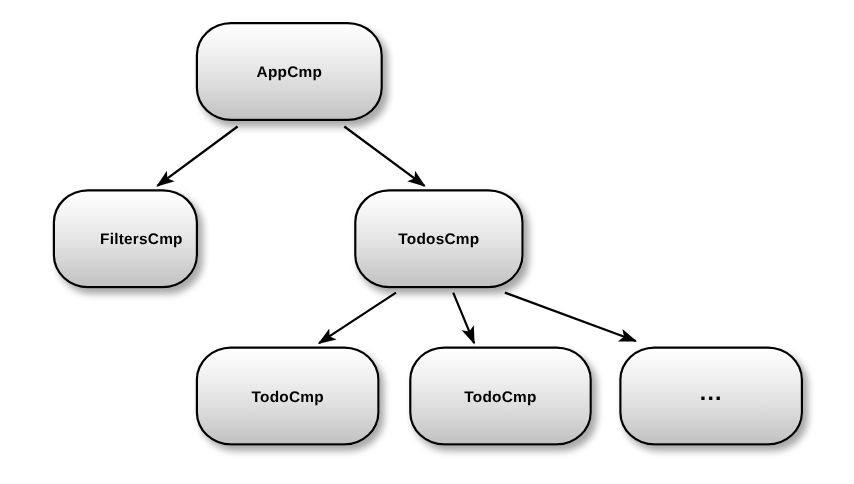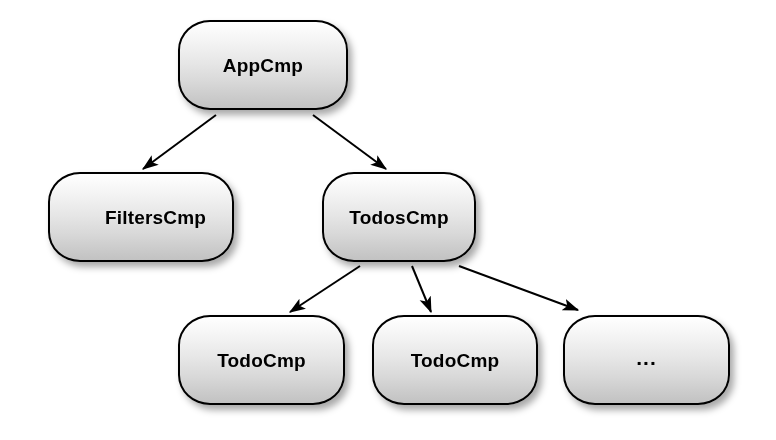--- a/index.html
+++ b/index.html
@@ -45,21 +45,21 @@
         #cccccc 86%,
         #c2c2c2 100%);
     box-shadow: 4px 5px 7px rgba(0,0,0,0.34);
     display: flex;
     align-items: center;
     justify-content: center;
   }
   .node-label {
     font-family: "Liberation Sans", sans-serif;
     font-weight: bold;
-    font-size: 19px;
+    font-size: 14px;
     color: #000000;
     letter-spacing: 0.2px;
     line-height: 1;
     white-space: nowrap;
     user-select: none;
   }
   .node-label.ellipsis {
     font-size: 21px;
     letter-spacing: 1px;
     position: relative;
@@ -83,21 +83,21 @@
         <line x1="360" y1="266" x2="290" y2="312" stroke="#000000" stroke-width="2" marker-end="url(#arrowhead)"></line>
         <line x1="412" y1="266" x2="431" y2="312" stroke="#000000" stroke-width="2" marker-end="url(#arrowhead)"></line>
         <line x1="459" y1="266" x2="578" y2="310" stroke="#000000" stroke-width="2" marker-end="url(#arrowhead)"></line>
       </g>
   </svg>
 
   <div id="nodes-group">
       <div class="node" style="left: 178px; top: 20px; width: 170px; height: 90px;">
         <span class="node-label">AppCmp</span>
       </div>
-      <div class="node" style="left: 48px; top: 172px; width: 186px; height: 90px; padding-left: 29px;">
+      <div class="node" style="left: 48px; top: 172px; width: 132px; height: 90px; padding-left: 29px;">
         <span class="node-label">FiltersCmp</span>
       </div>
       <div class="node" style="left: 322px; top: 172px; width: 154px; height: 90px;">
         <span class="node-label">TodosCmp</span>
       </div>
       <div class="node" style="left: 178px; top: 315px; width: 167px; height: 90px;">
         <span class="node-label">TodoCmp</span>
       </div>
       <div class="node" style="left: 372px; top: 315px; width: 166px; height: 90px;">
         <span class="node-label">TodoCmp</span>

